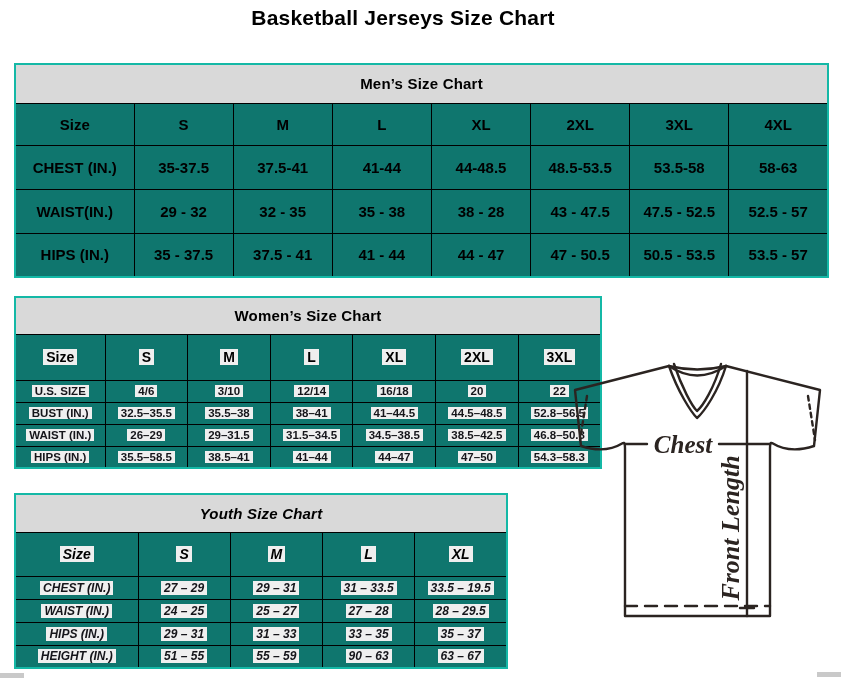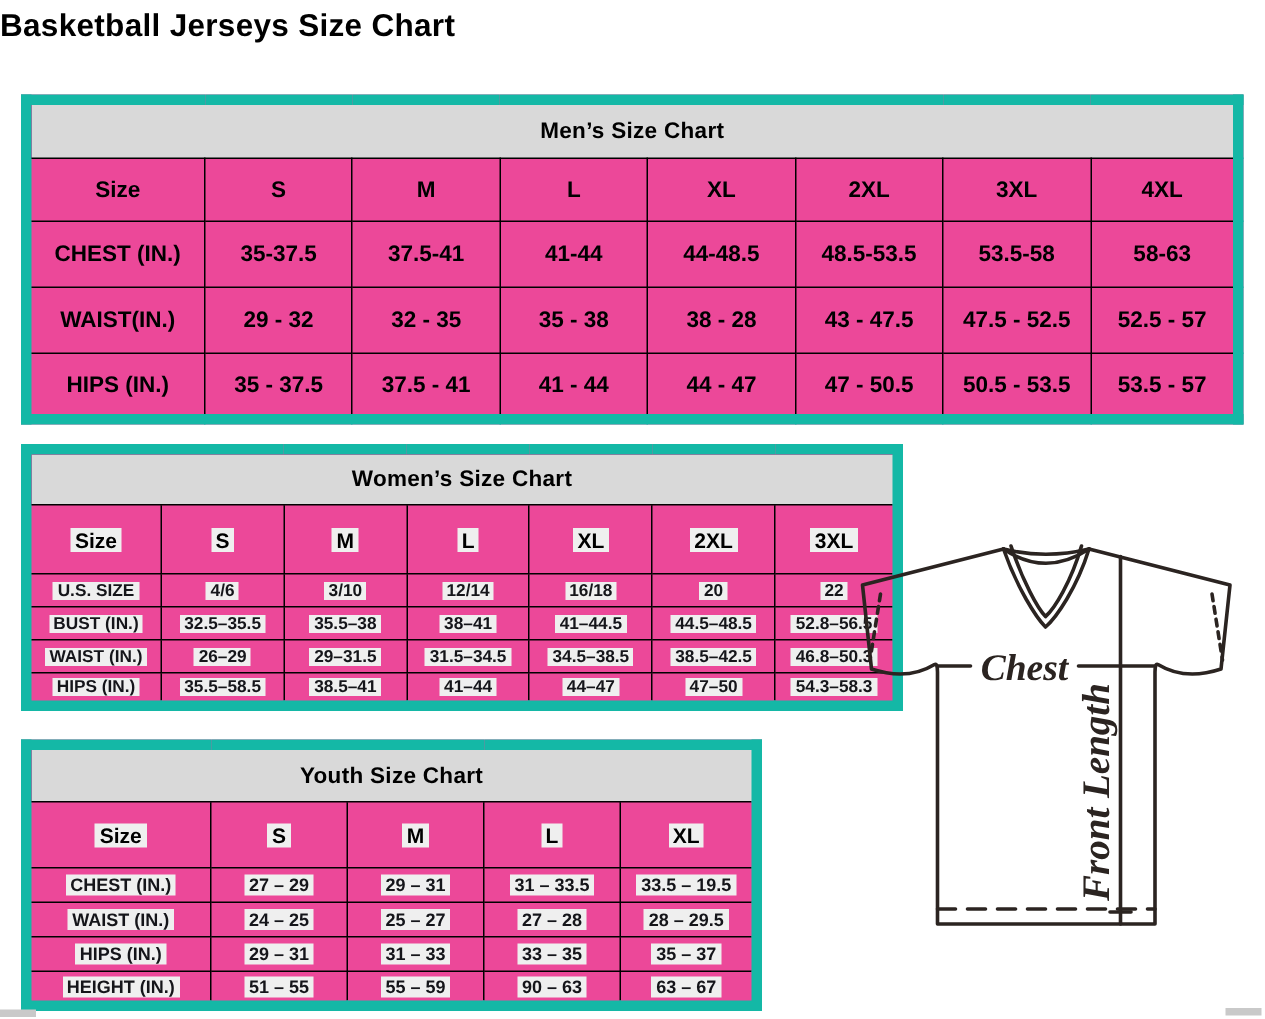--- a/index.html
+++ b/index.html
@@ -1,36 +1,36 @@
 <!DOCTYPE html>
 <html><head>
 <meta charset="utf-8">
 <style>
   html,body{margin:0;padding:0;background:#fff;}
   .page{position:relative;width:843px;height:679px;background:#ffffff;overflow:hidden;
         font-family:"Liberation Sans",sans-serif;color:#000;}
   .page-title{position:absolute;left:0;top:6px;width:806px;margin:0;
-              font-size:21px;font-weight:bold;text-align:left;letter-spacing:0.2px;}
+              font-size:21px;font-weight:bold;text-align:center;letter-spacing:0.2px;}
   table.sizes{position:absolute;border-collapse:collapse;table-layout:fixed;
-              border:7px solid #14b8a6;background:#ec4899;}
+              border:2px solid #14b8a6;background:#0f766e;}
   .sizes td,.sizes th{border:1px solid #000;text-align:center;vertical-align:middle;
               font-weight:bold;padding:0;overflow:hidden;white-space:nowrap;}
   .sizes .ttl{background:#d9d9d9;font-size:15px;letter-spacing:0.2px;}
   
   #men{left:14px;top:63px;width:815px;}
   #men .ttl-row{height:39px;}
   #men .hdr{height:42px;font-size:15px;}
   #men .data{height:44px;font-size:15px;}
   
   #women{left:14px;top:296px;width:588px;}
   #women .ttl-row{height:37px;}
   #women .hdr{height:46px;font-size:14px;}
   #women .data{height:22px;font-size:11.5px;color:#15151a;padding-left:48px;}
   
-  #youth{left:14px;top:493px;width:494px;}
+  #youth{left:14px;top:493px;width:494px;font-style:italic;}
   #youth .ttl-row{height:38px;}
   #youth .hdr{height:44px;font-size:14px;}
   #youth .data{height:23px;font-size:12px;color:#15151a;}
   .hl{background:#efefef;padding:0 3px;}
   
   .jersey{position:absolute;left:566px;top:360px;}
   .jersey text{font-family:"Liberation Serif",serif;font-style:italic;font-weight:bold;
                fill:#2b2421;stroke:none;}
   
   .frag{position:absolute;height:5px;background:#c9c9c9;}

